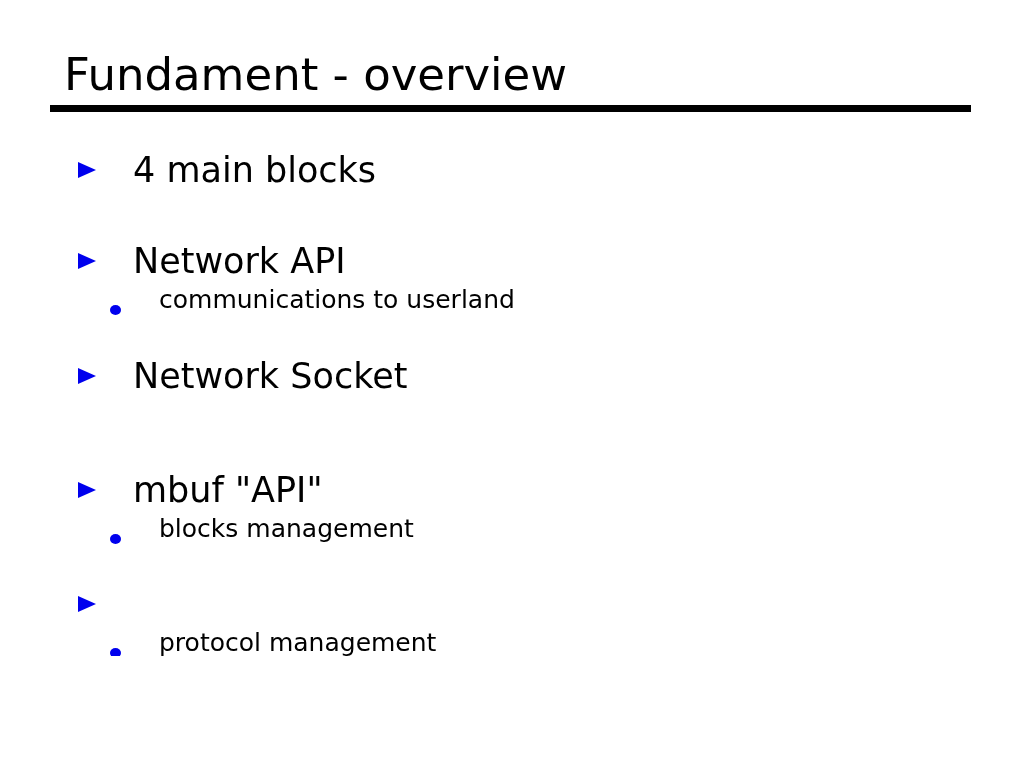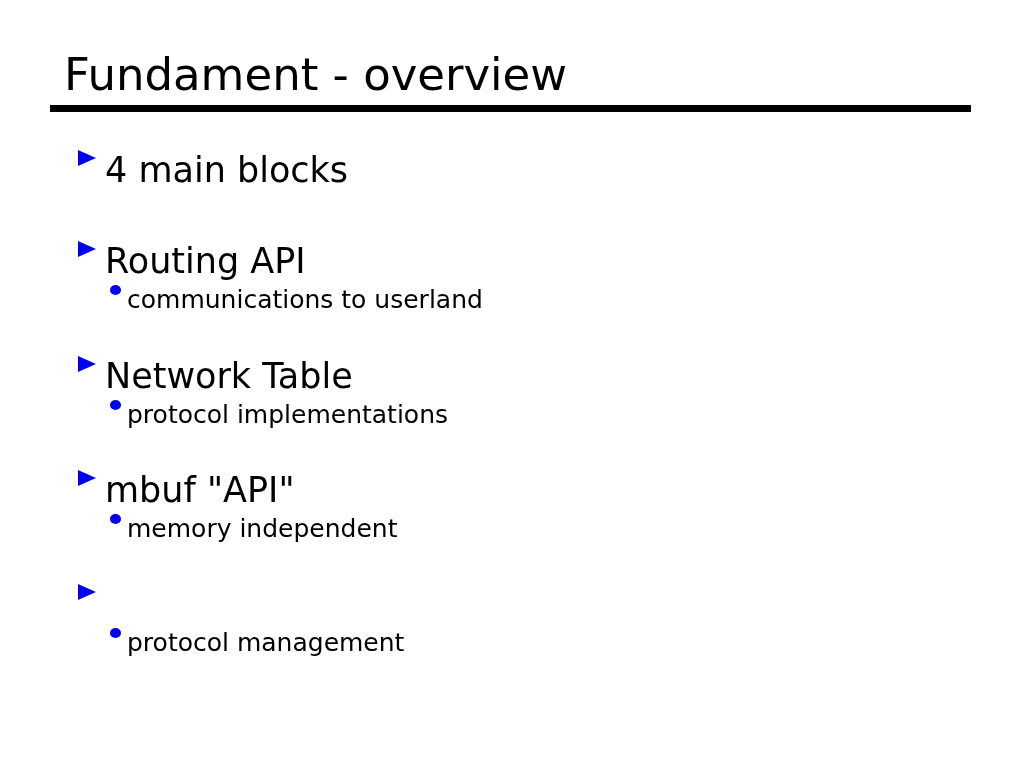--- a/index.html
+++ b/index.html
@@ -31,42 +31,45 @@
     top: 105px;
     width: 921px;
     height: 7px;
     background: #000000;
   }
   .l1 {
     position: absolute;
     left: 78px;
     height: 40px;
     display: flex;
+    align-items: center;
     white-space: nowrap;
+    gap: 28px;
   }
   .tri {
     display: inline-block;
     width: 0;
     height: 0;
     border-top: 8px solid transparent;
     border-bottom: 8px solid transparent;
     border-left: 18px solid #0000ee;
     margin-right: 9px;
   }
   .l1-text {
     font-size: 35px;
     line-height: 40px;
   }
   .l2 {
     position: absolute;
     left: 110px;
     height: 30px;
     display: flex;
-    align-items: flex-start;
+    align-items: flex-end;
     white-space: nowrap;
+    gap: 32px;
   }
   .dot {
     display: inline-block;
     width: 11px;
     height: 10px;
     border-radius: 50%;
     background: #0000ee;
     margin-right: 6px;
   }
   .l2-text {
@@ -83,43 +86,39 @@
 
   <div class="title-underline"></div>
 
   <div class="l1" style="top:150px">
     <span class="tri"></span>
     <span class="l1-text">4 main blocks</span>
   </div>
 
   <div class="l1" style="top:241px">
     <span class="tri"></span>
-    <span class="l1-text">Routing API</span>
+    <span class="l1-text">Network API</span>
   </div>
   <div class="l2" style="top:285px">
     <span class="dot"></span>
     <span class="l2-text">communications to userland</span>
   </div>
 
   <div class="l1" style="top:356px">
     <span class="tri"></span>
-    <span class="l1-text">Network Table</span>
-  </div>
-  <div class="l2" style="top:400px">
-    <span class="dot"></span>
-    <span class="l2-text">protocol implementations</span>
+    <span class="l1-text">Network Socket</span>
   </div>
 
   <div class="l1" style="top:470px">
     <span class="tri"></span>
     <span class="l1-text">mbuf "API"</span>
   </div>
   <div class="l2" style="top:514px">
     <span class="dot"></span>
-    <span class="l2-text">memory independent</span>
+    <span class="l2-text">blocks management</span>
   </div>
 
   <div class="l1" style="top:584px">
     <span class="tri"></span>
   </div>
   <div class="l2" style="top:628px">
     <span class="dot"></span>
     <span class="l2-text">protocol management</span>
   </div>
 

